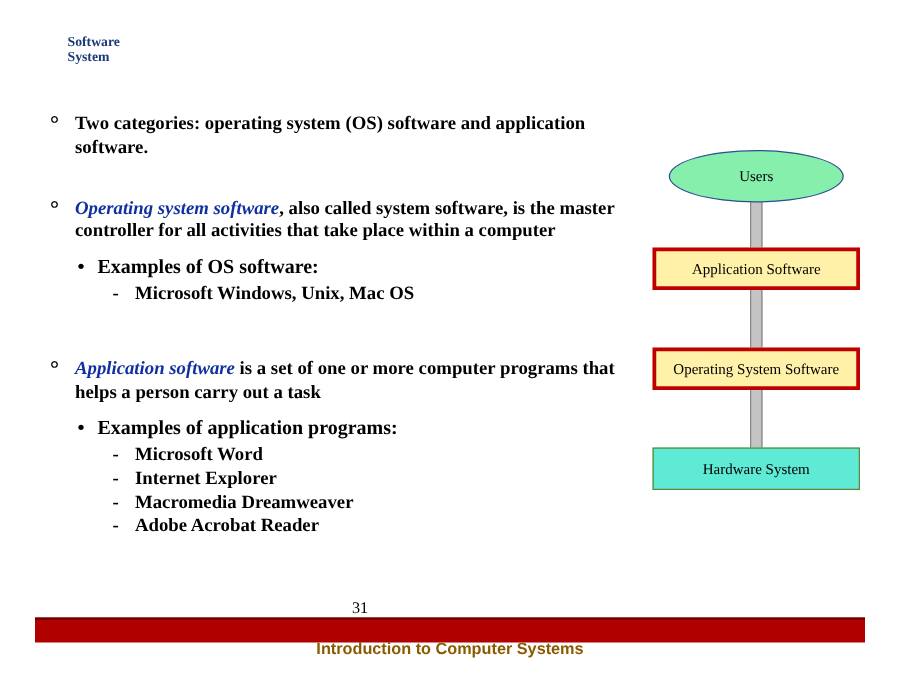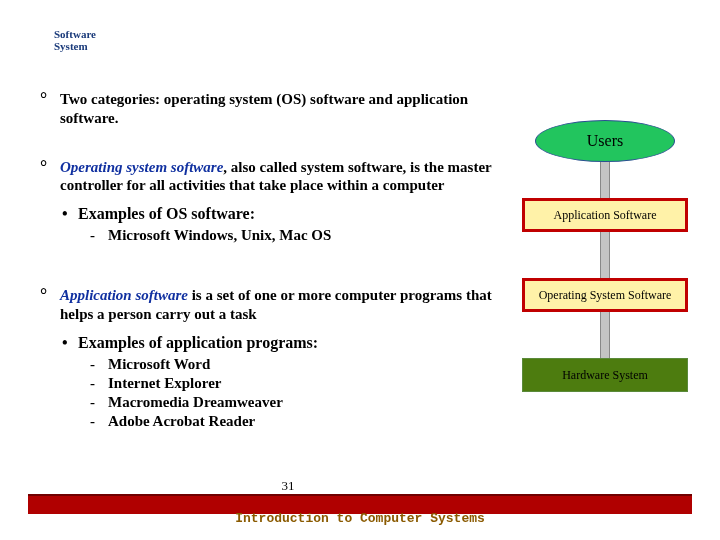--- a/index.html
+++ b/index.html
@@ -96,25 +96,25 @@
   .c2 { top: 120px; height: 50px; }
   .c3 { top: 200px; height: 50px; }
   .users-ellipse {
     position: absolute;
     top: 10px;
     left: 25px;
     width: 140px;
     height: 42px;
     border: 1.5px solid #2a5090;
     border-radius: 50%;
-    background: #22c55e;
+    background: #86efac;
     display: flex;
     align-items: center;
     justify-content: center;
-    font-size: 16px;
+    font-size: 12px;
   }
   .layer-box {
     position: absolute;
     left: 12px;
     width: 166px;
     height: 34px;
     display: flex;
     align-items: center;
     justify-content: center;
     font-size: 12px;
@@ -125,39 +125,39 @@
     background: #fff2a8;
     border: 3px solid #c00000;
   }
   .os-box {
     top: 168px;
     background: #fff2a8;
     border: 3px solid #c00000;
   }
   .hw-box {
     top: 248px;
-    background: #4d7c0f;
+    background: #5eead4;
     border: 1.5px solid #5a8a3a;
   }
   .footer-bar {
     position: absolute;
     bottom: 26px;
     left: 28px;
     right: 28px;
     height: 20px;
     background: #b00000;
     border-top: 2px solid #700000;
   }
   .footer-text {
     position: absolute;
     bottom: 14px;
     left: 0;
     width: 720px;
     text-align: center;
-    font-family: Liberation Mono, monospace;
+    font-family: Liberation Sans, sans-serif;
     font-size: 13px;
     font-weight: bold;
     color: #8a5a00;
   }
   .page-num {
     position: absolute;
     bottom: 46px;
     left: 0;
     width: 576px;
     text-align: center;

